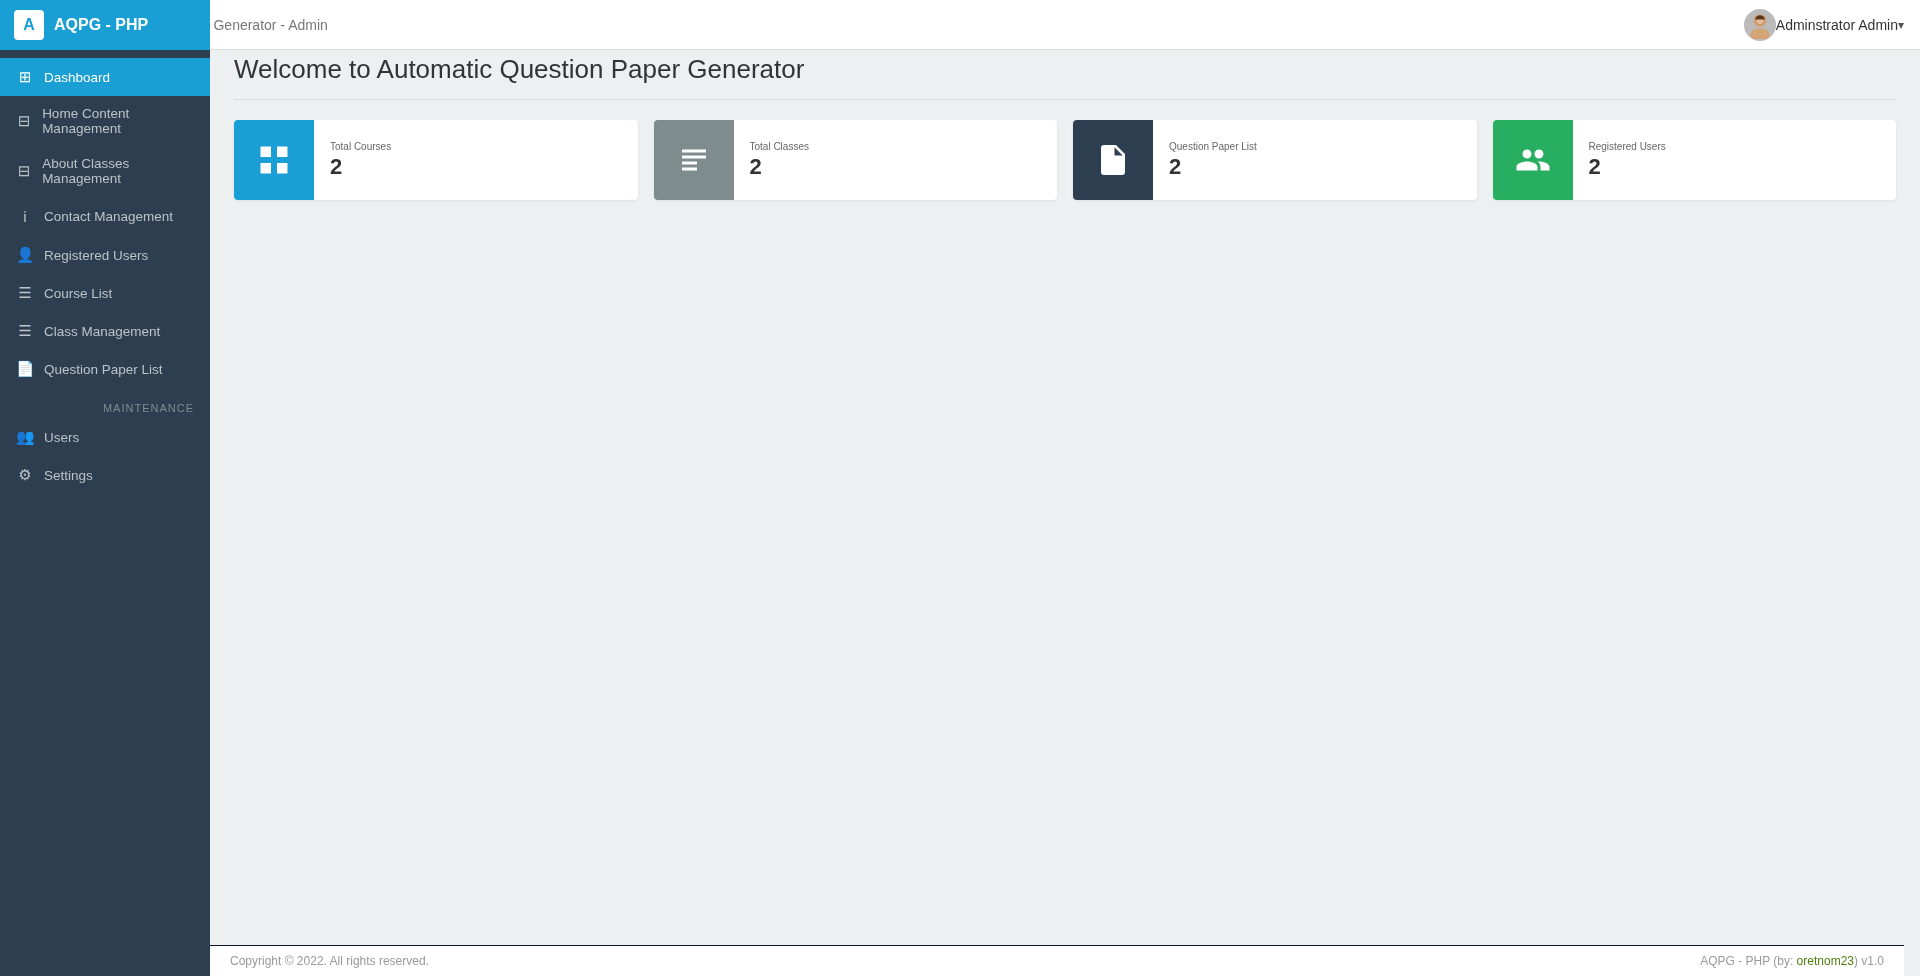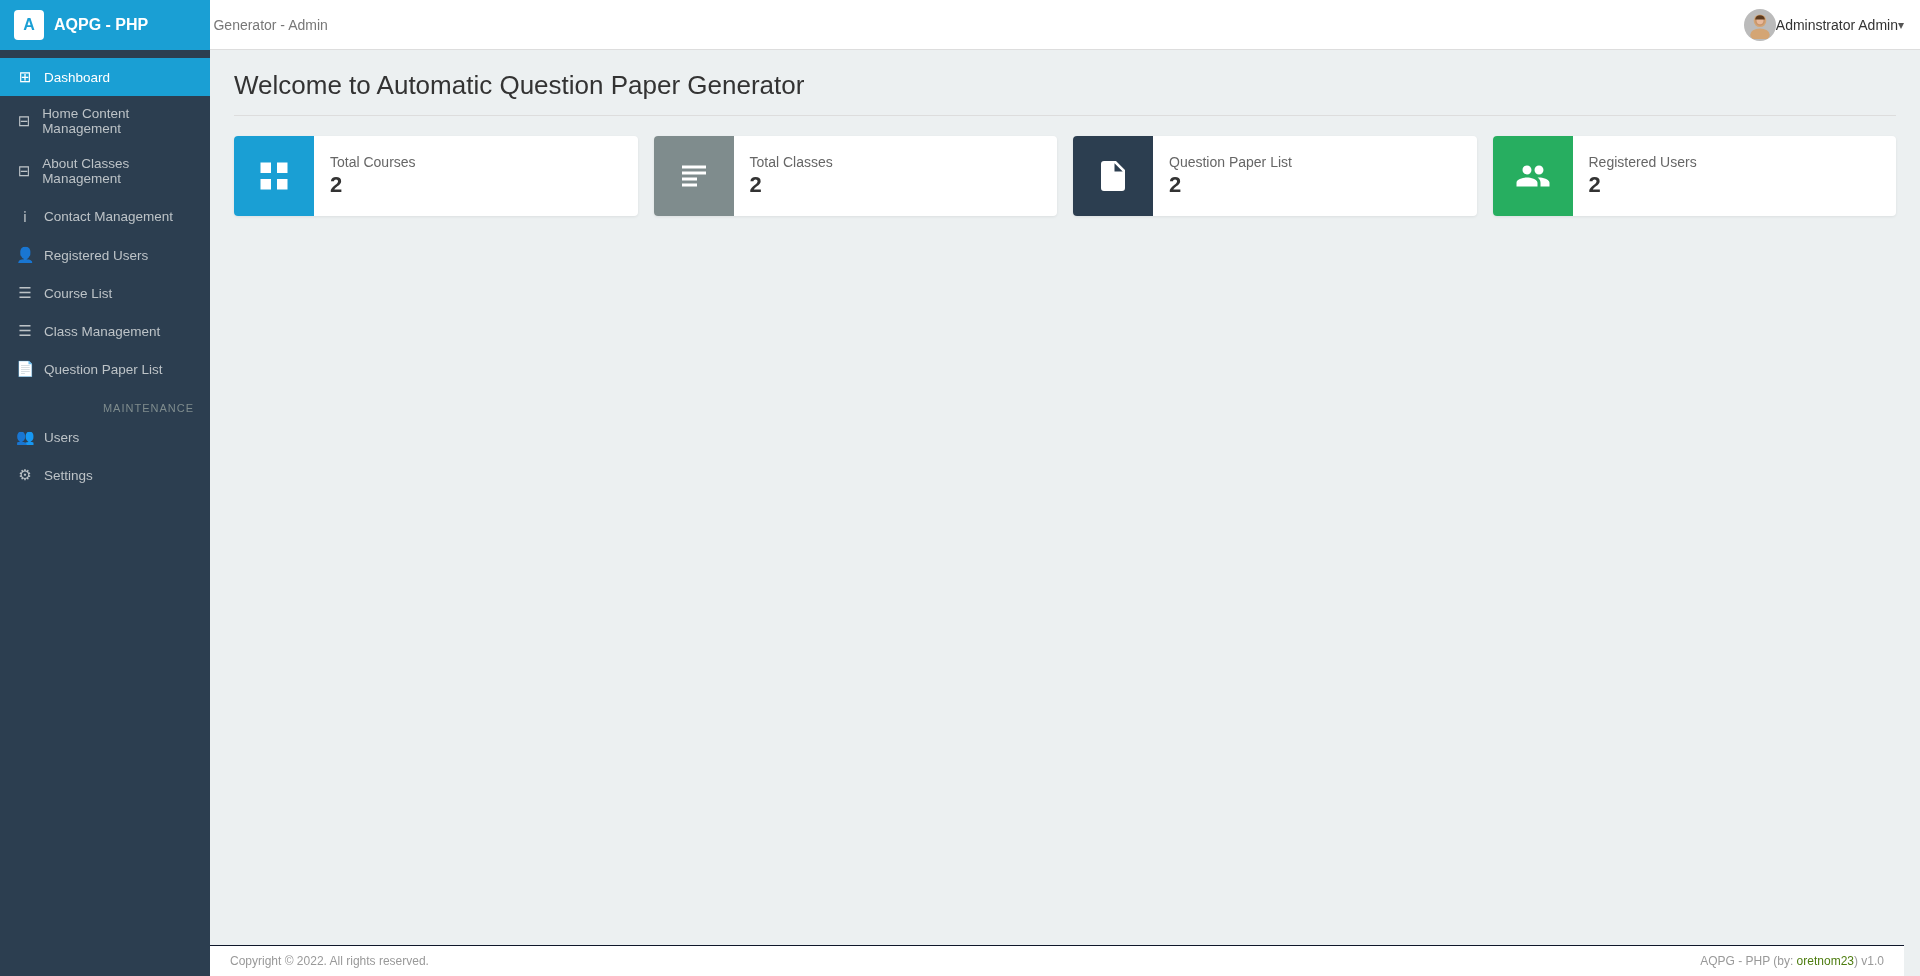--- a/index.html
+++ b/index.html
@@ -48,21 +48,21 @@
     .sidebar-item.active { background: #1a9fd4; color: #fff; }
     .sidebar-item .icon { font-size: 15px; width: 18px; text-align: center; }
 
     .sidebar-section-label {
       padding: 10px 16px 4px; font-size: 11px; color: #7f8c8d;
       text-transform: uppercase; letter-spacing: 1px; margin-top: 4px; text-align: right;
     }
 
     
     .main {
-      margin-left: 210px; margin-top: 50px; flex: 1;
+      margin-left: 210px; margin-top: 34px; flex: 1;
       background: #ecf0f1; padding: 20px 24px; overflow-y: auto;
       height: calc(100vh - 50px);
     }
     .page-title {
       font-size: 26px; font-weight: 400; color: #333; margin-bottom: 20px;
       padding-bottom: 14px; border-bottom: 1px solid #ddd;
     }
 
     
     .cards-row { display: flex; gap: 16px; flex-wrap: wrap; }
@@ -70,21 +70,21 @@
       background: #fff; border-radius: 4px; display: flex; align-items: center;
       gap: 0; min-width: 300px; flex: 1; box-shadow: 0 1px 3px rgba(0,0,0,0.07);
       overflow: hidden;
     }
     .card-icon-box {
       width: 80px; height: 80px; display: flex; align-items: center;
       justify-content: center; flex-shrink: 0;
     }
     .card-icon-box svg { width: 36px; height: 36px; fill: #fff; }
     .card-body { padding: 12px 16px; }
-    .card-label { font-size: 14px; color: #666; }
+    .card-label { font-size: 10px; color: #666; }
     .card-value { font-size: 22px; font-weight: 600; color: #333; margin-top: 2px; }
 
     .card-blue .card-icon-box { background: #1a9fd4; }
     .card-gray .card-icon-box { background: #7f8c8d; }
     .card-dark .card-icon-box { background: #2c3e50; }
     .card-green .card-icon-box { background: #27ae60; }
 
     
     .footer {
       position: fixed; bottom: 0; left: 210px; right: 16px;

